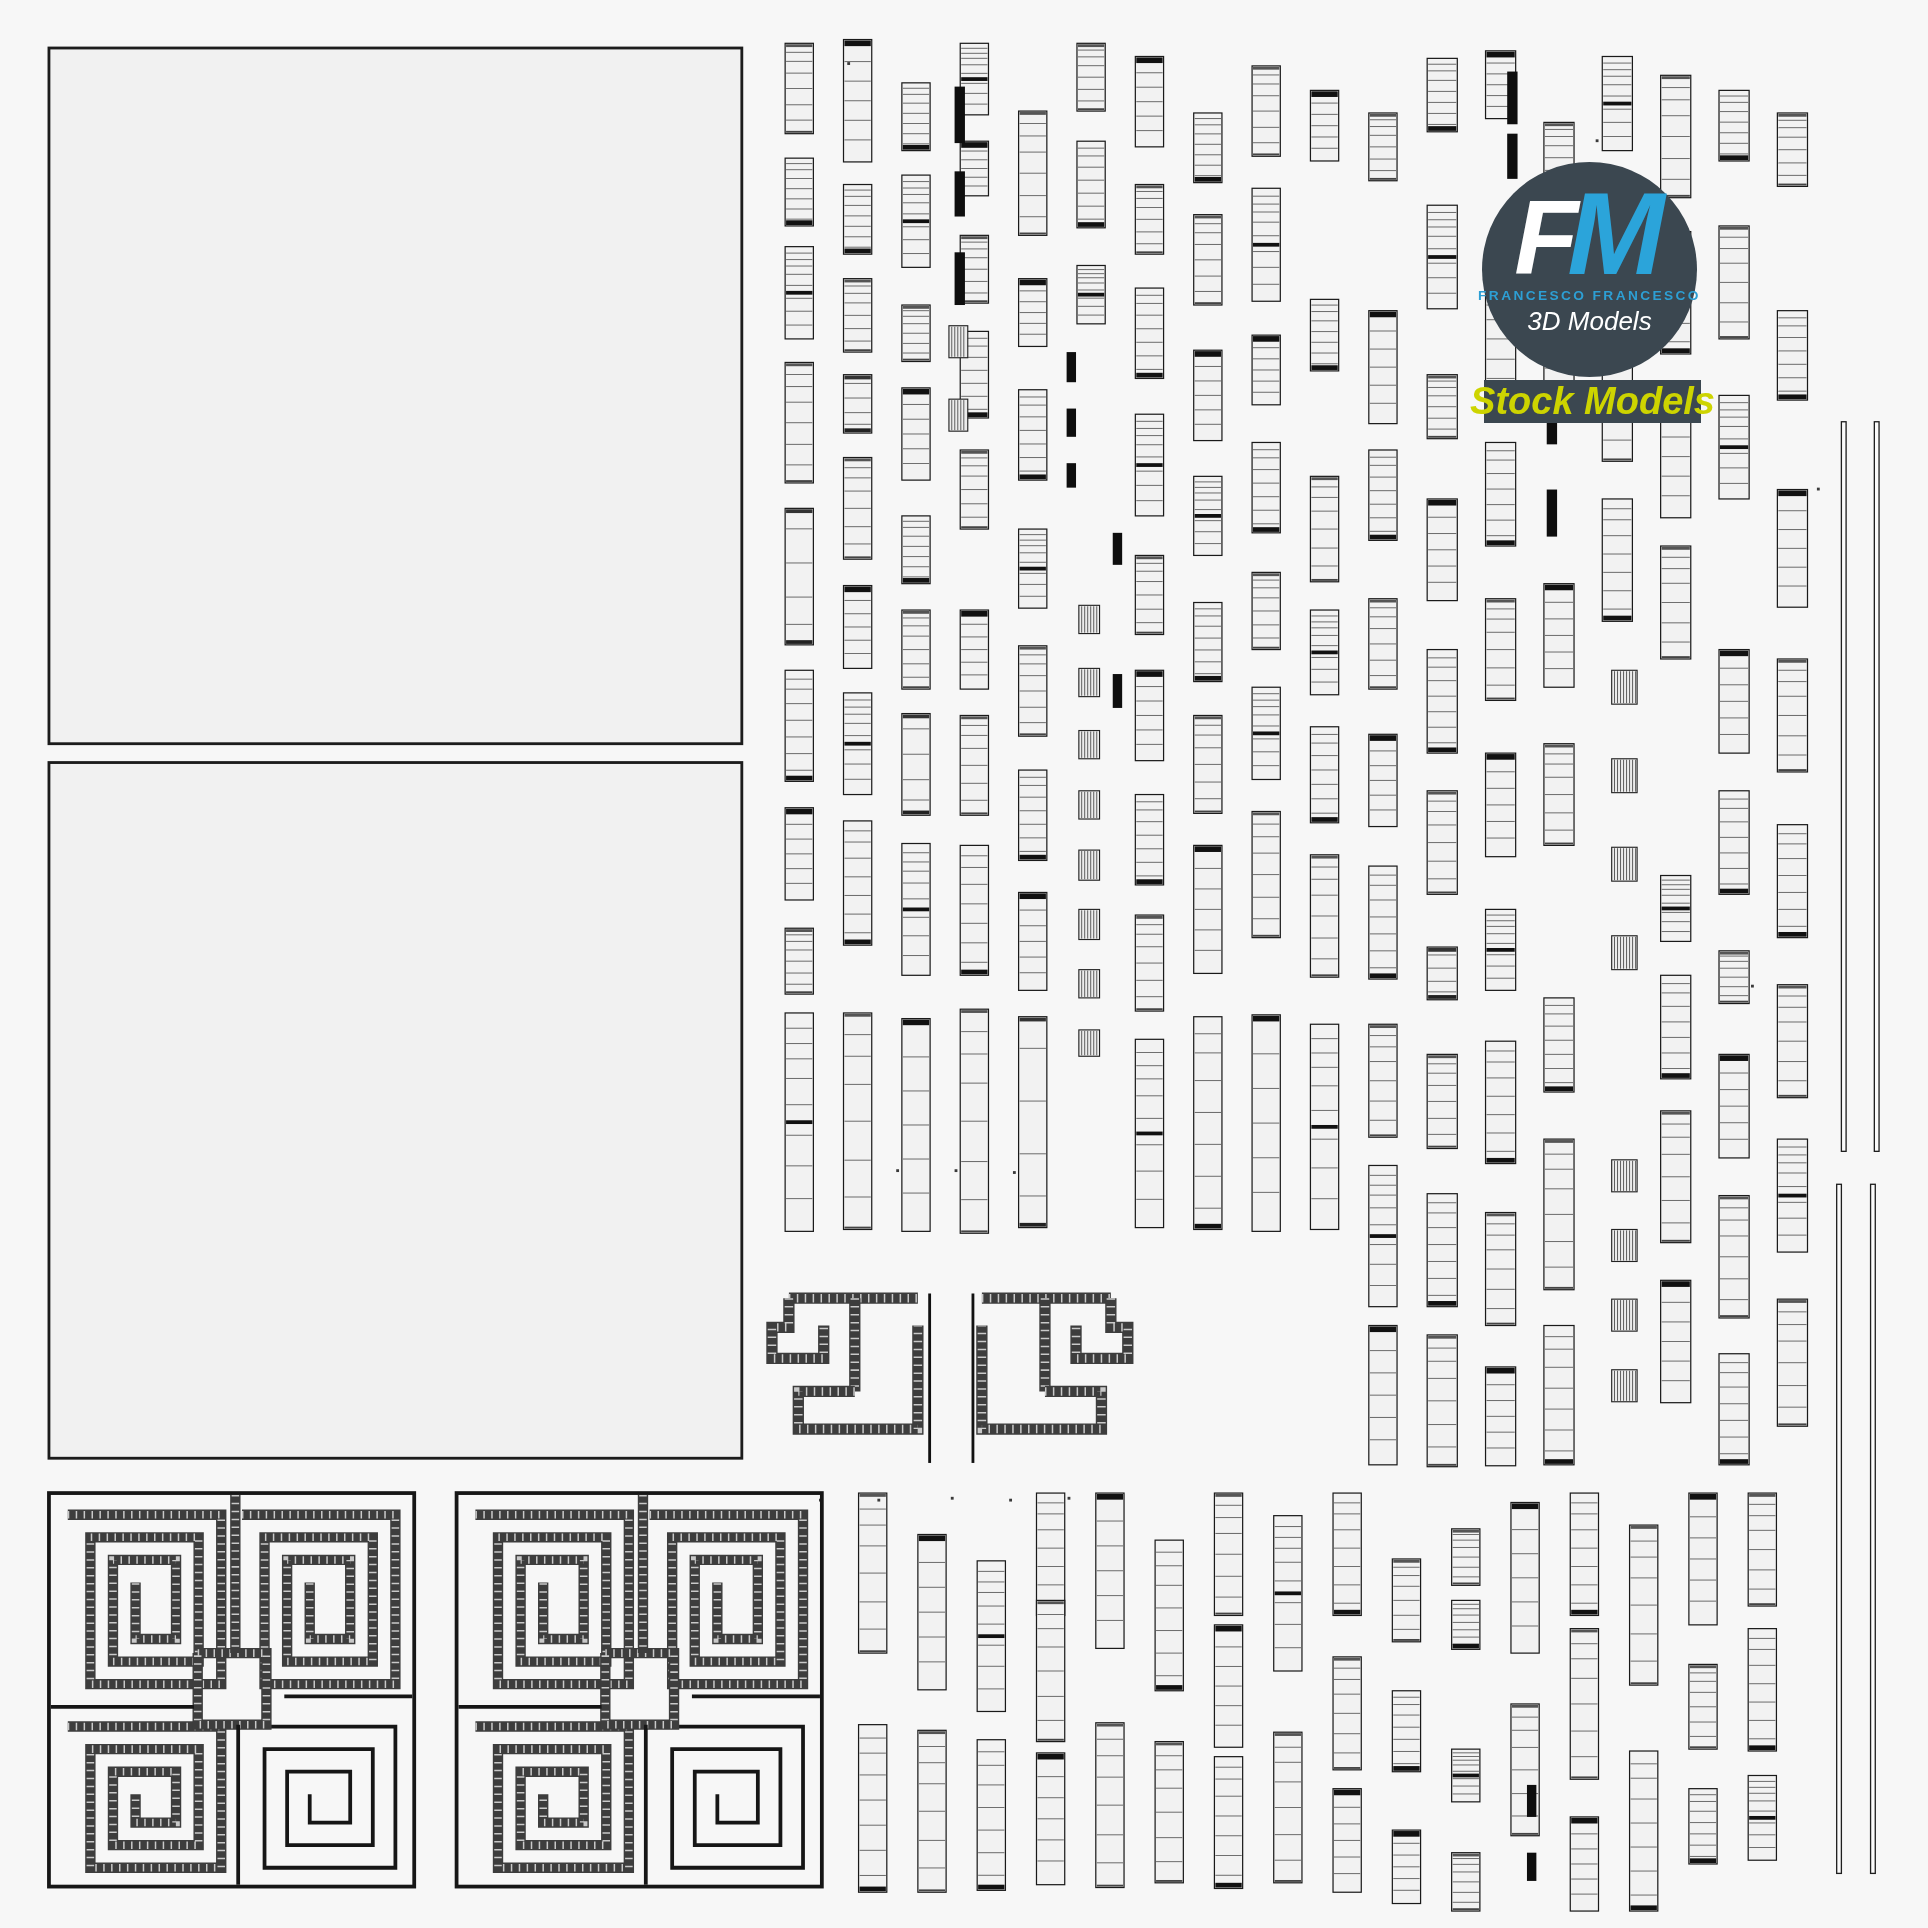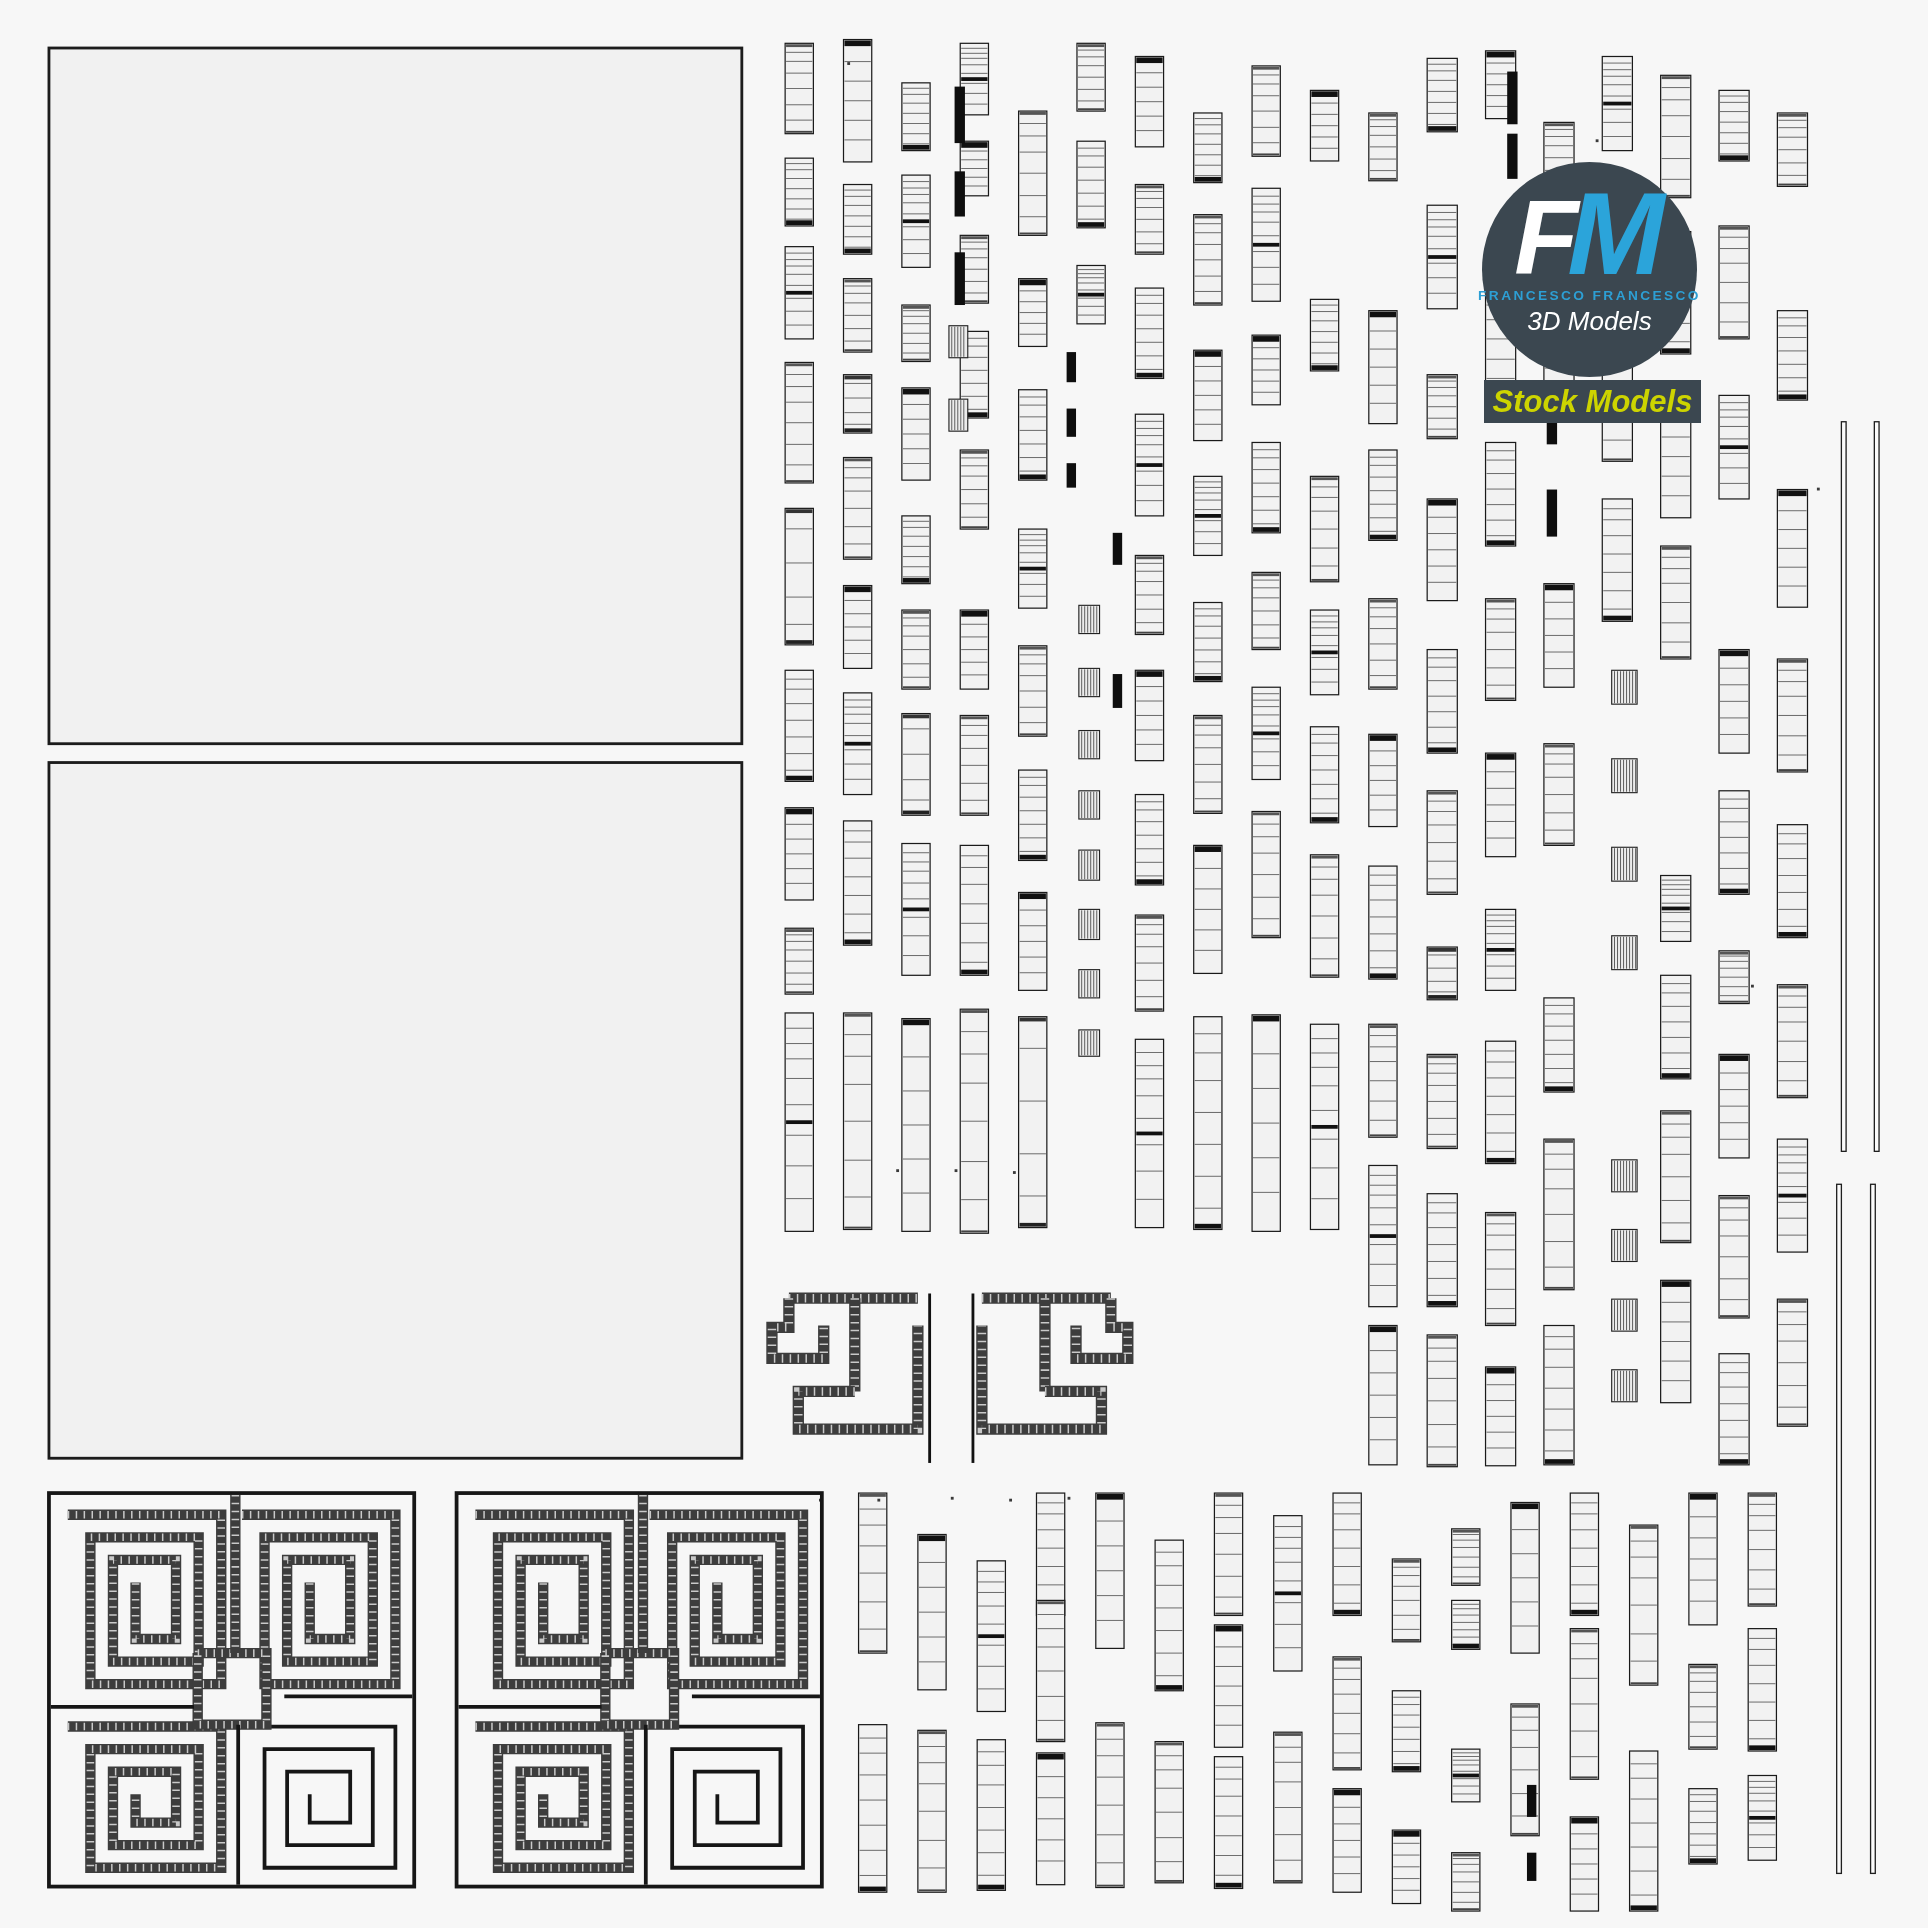--- a/index.html
+++ b/index.html
@@ -10,21 +10,21 @@
   .logo-circle{position:absolute;left:1482px;top:162px;width:215px;height:215px;border-radius:50%;
     display:flex;flex-direction:column;align-items:center;justify-content:flex-start;padding-top:21px;
     box-sizing:border-box;}
   .fm{line-height:0.88;white-space:nowrap;}
   .fm .f{font-style:italic;font-weight:700;font-size:105px;}
   .fm .m{font-style:italic;font-weight:700;font-size:117px;margin-left:-11.3px;}
   .logo-line1{font-size:13.7px;font-weight:700;letter-spacing:2.4px;margin-top:1.9px;white-space:nowrap;}
   .logo-line2{font-size:26px;font-style:italic;margin-top:2.8px;white-space:nowrap;}
   .logo-badge{position:absolute;left:1484px;top:380px;width:217px;height:43px;
     display:flex;align-items:center;justify-content:center;}
-  .logo-badge span{font-size:31px;font-style:italic;font-weight:700;white-space:nowrap;}
+  .logo-badge span{font-size:38px;font-style:italic;font-weight:700;white-space:nowrap;}
 </style>
 </head>
 <body>
 
 <div class="stage">
 
   <svg class="uv" id="uvsvg" width="1928" height="1928" viewBox="0 0 2048 2048">
       <rect x="52" y="51" width="736" height="739" fill="#f1f1f1" stroke="#1c1c1c" stroke-width="3"></rect>
       <rect x="52" y="810" width="736" height="739" fill="#f1f1f1" stroke="#1c1c1c" stroke-width="3"></rect>
       <rect x="834" y="46" width="30" height="96" fill="#f2f2f2" stroke="#1a1a1a" stroke-width="1.3"></rect>

